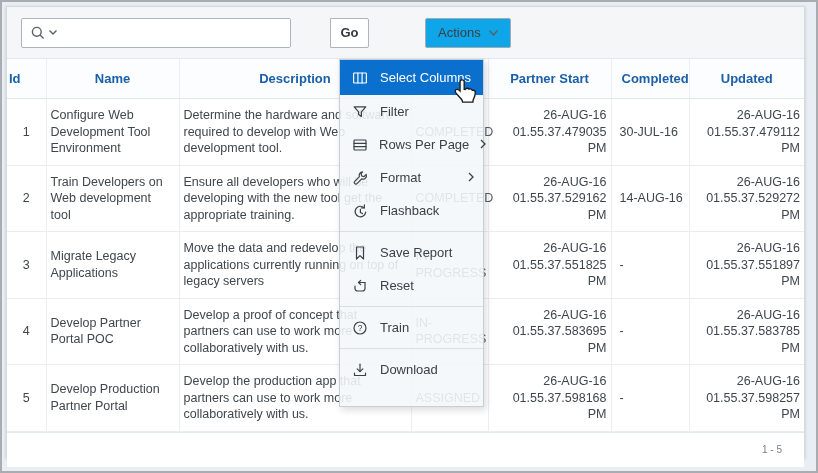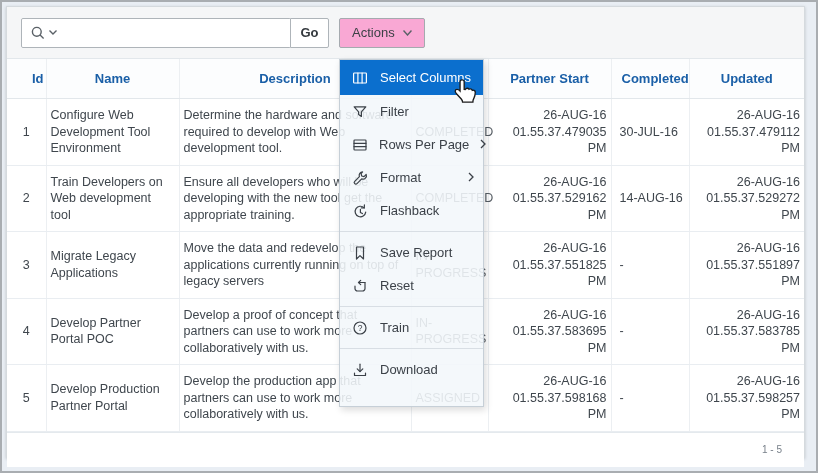--- a/index.html
+++ b/index.html
@@ -12,21 +12,21 @@
   }
   .panel {
     position:absolute; left:4px; top:4px; width:799px; height:452px;
     background:#fff; border:1px solid #d5dade;
     box-shadow:0 1px 3px rgba(0,0,0,.18);
   }
 
   
   .toolbar {
     height:51px; background:#f5f6f7;
-    display:flex; align-items:center; padding-left:14px;
+    display:flex; align-items:center; padding-left:14px;gap:40px;
   }
   .search-group {
     display:flex; align-items:stretch; height:30px;
     border:1px solid #aeb4b9; border-radius:2px; background:#fff;
   }
   .search-icon-btn {
     width:42px; border:none; background:#fff; cursor:pointer;
     display:flex; align-items:center; justify-content:center; gap:3px;
     border-radius:2px 0 0 2px; color:#5a6167;
   }
@@ -34,42 +34,42 @@
     width:226px; border:none; outline:none; background:#fff;
     font-family:"Liberation Sans", sans-serif; font-size:13px; padding:0 8px;
   }
   .go-btn {
     height:30px; width:39px; margin-left:-1px;
     border:1px solid #aeb4b9; border-radius:0 2px 2px 0; background:#fff;
     font-family:"Liberation Sans", sans-serif;
     font-size:13px; font-weight:bold; color:#33383d; cursor:pointer;
   }
   .actions-btn {
-    height:30px; margin-left:10px; padding:0 12px;
-    border:1px solid #a5aaaf; border-radius:2px; background:#f9a8d4;
+    height:30px; margin-left:16px; padding:0 12px;
+    border:1px solid #a5aaaf; border-radius:2px; background:#0ea5e9;
     font-family:"Liberation Sans", sans-serif;
     font-size:13px; color:#3b4045; cursor:pointer;
     display:flex; align-items:center; gap:8px;
   }
   .caret-svg { stroke:#5a6167; fill:none; stroke-width:1.4; }
 
   
   table.report {
     width:100%; border-collapse:collapse; table-layout:fixed;
     font-size:12.5px; color:#3f464d;
   }
   col.c-id{width:39px} col.c-name{width:133px} col.c-desc{width:232px}
   col.c-status{width:77px} col.c-pstart{width:123px} col.c-comp{width:78px}
   thead th {
     height:40px; background:#fcfdfe;
     border-top:1px solid #e2e7eb; border-bottom:1px solid #e2e7eb;
     color:#1a5fa7; font-size:13px; font-weight:bold; text-align:center;
     padding:0 10px; cursor:pointer; white-space:nowrap; overflow:hidden;
   }
-  thead th.center { text-align:right; padding:0 2px; }
+  thead th.center { text-align:left; padding:0 2px; }
   tbody td {
     border-bottom:1px solid #e9edf1; padding:8px 4px;
     vertical-align:middle; line-height:1.32; background:#fff;
   }
   thead th + th, tbody td + td { border-left:1px solid #eceff2; }
   td.center { text-align:center; }
   td.status { color:#565d64; }
   td.date { word-wrap:break-word;text-align:right; }
   td.nowrap { white-space:nowrap; padding:8px 8px; }
 

